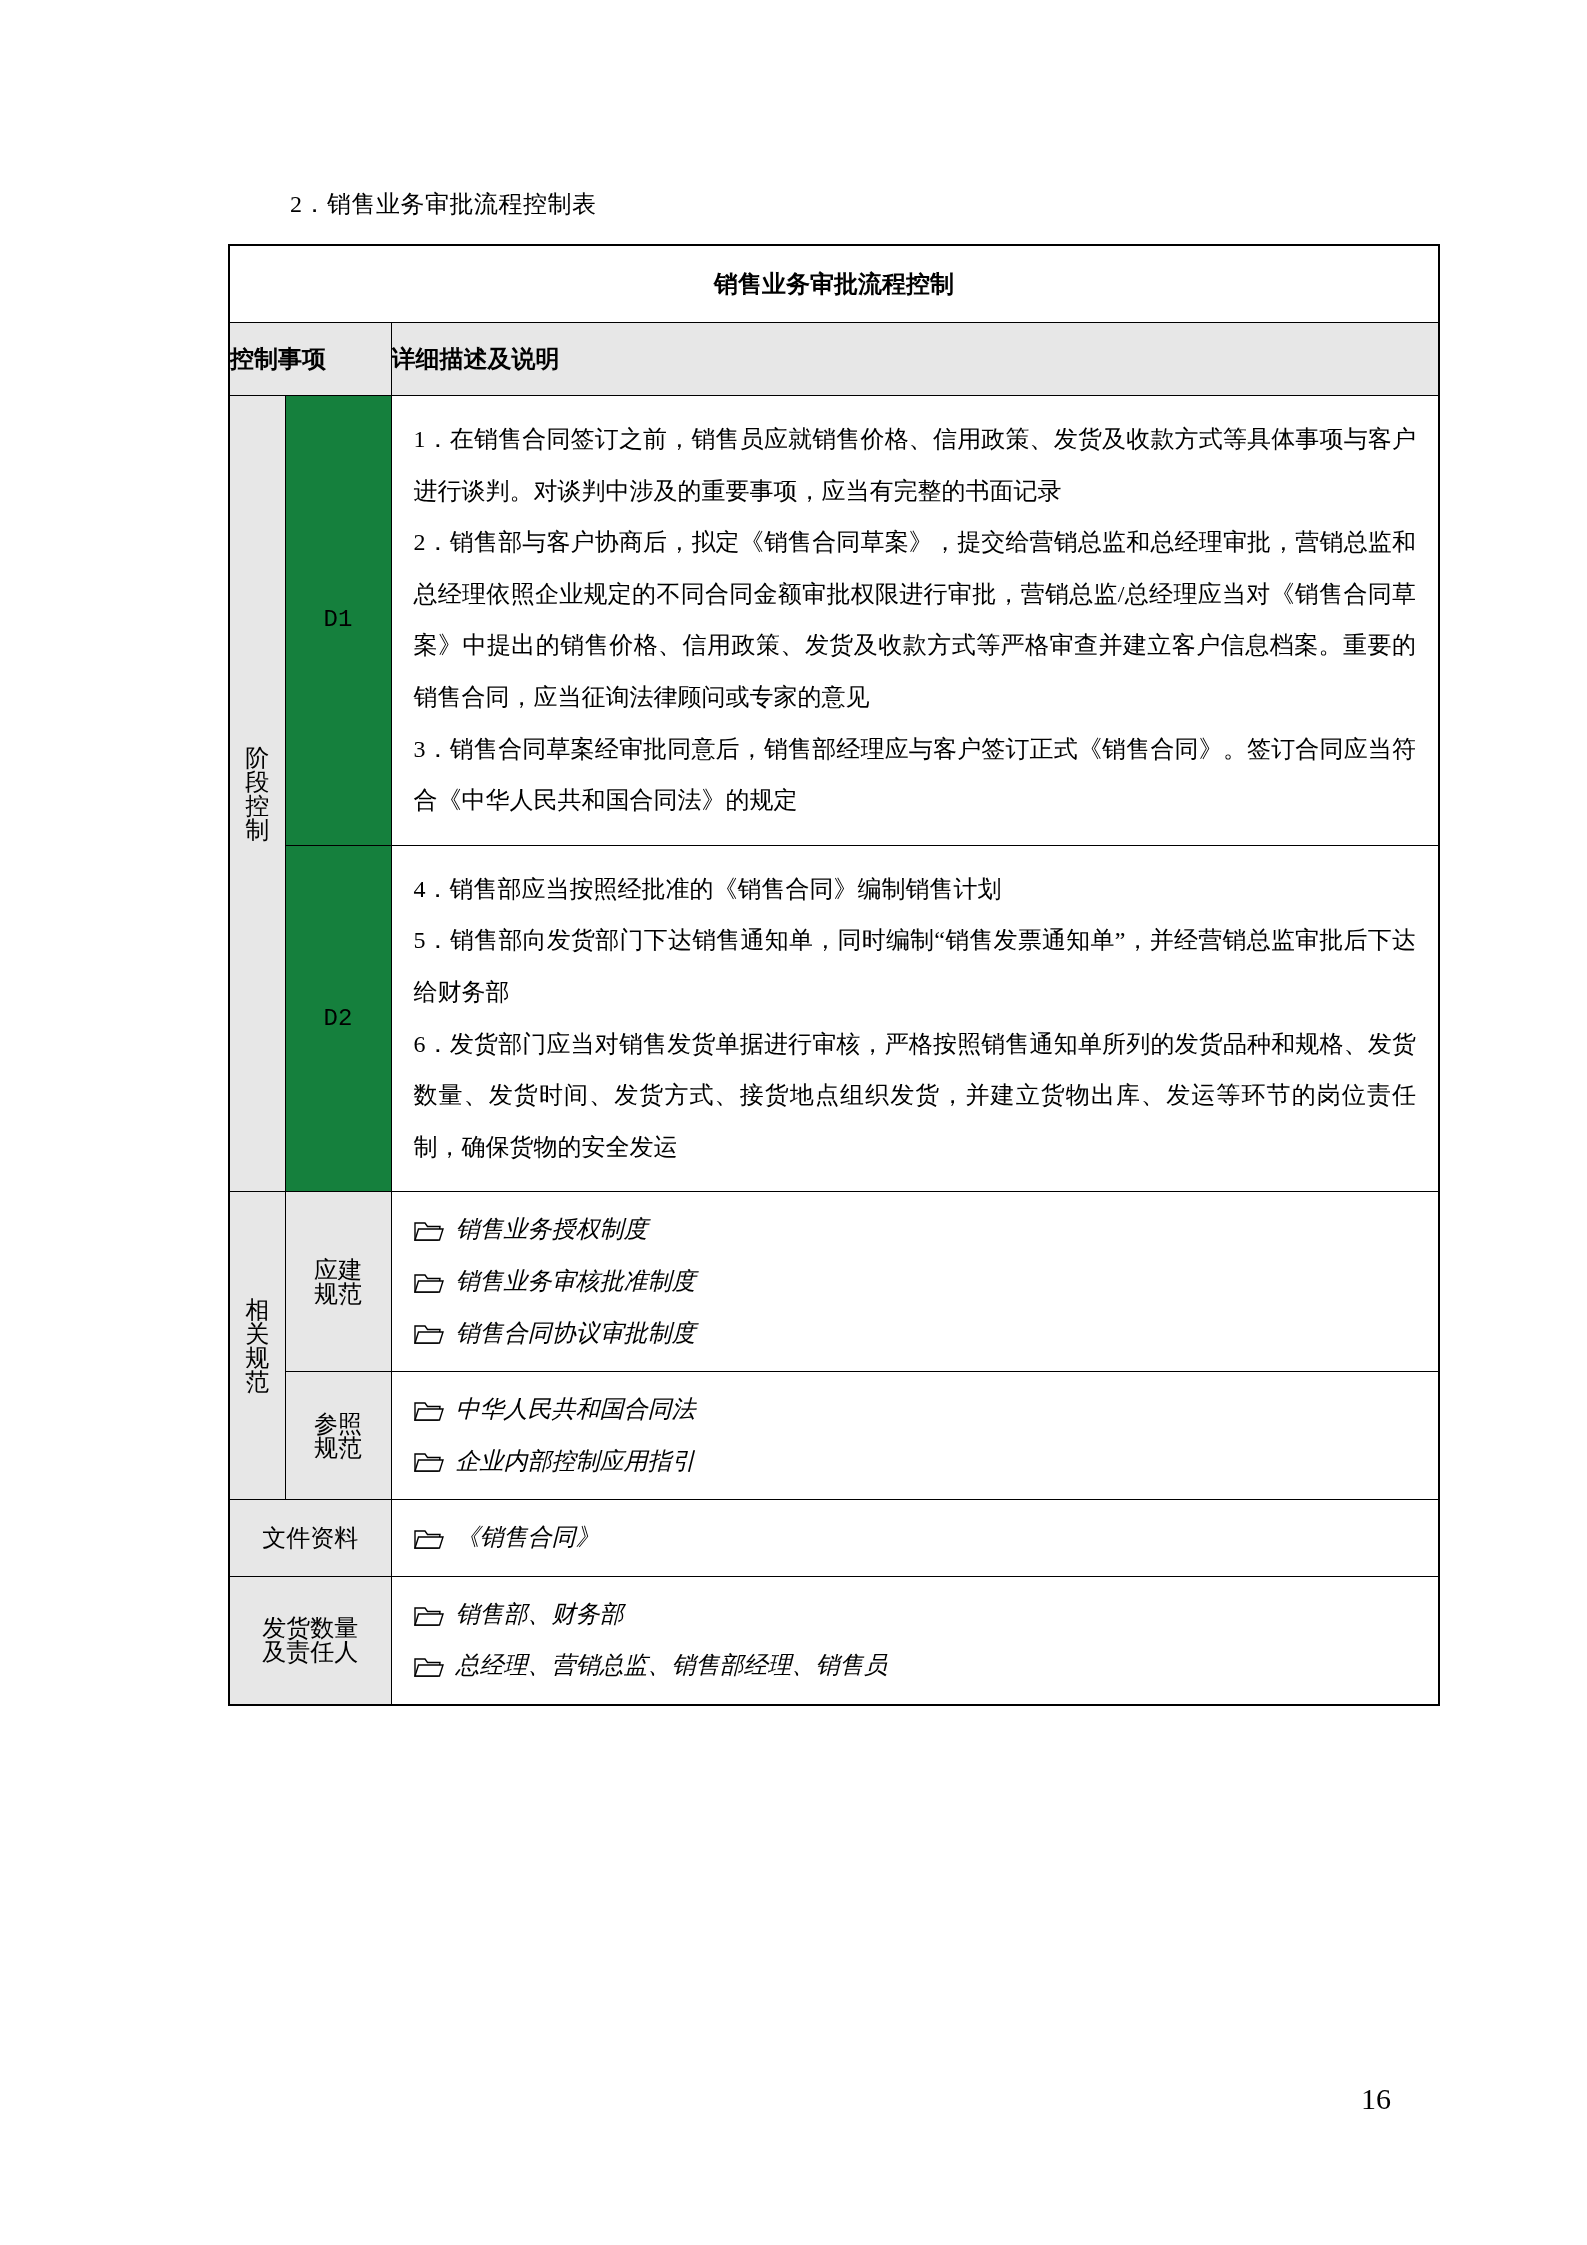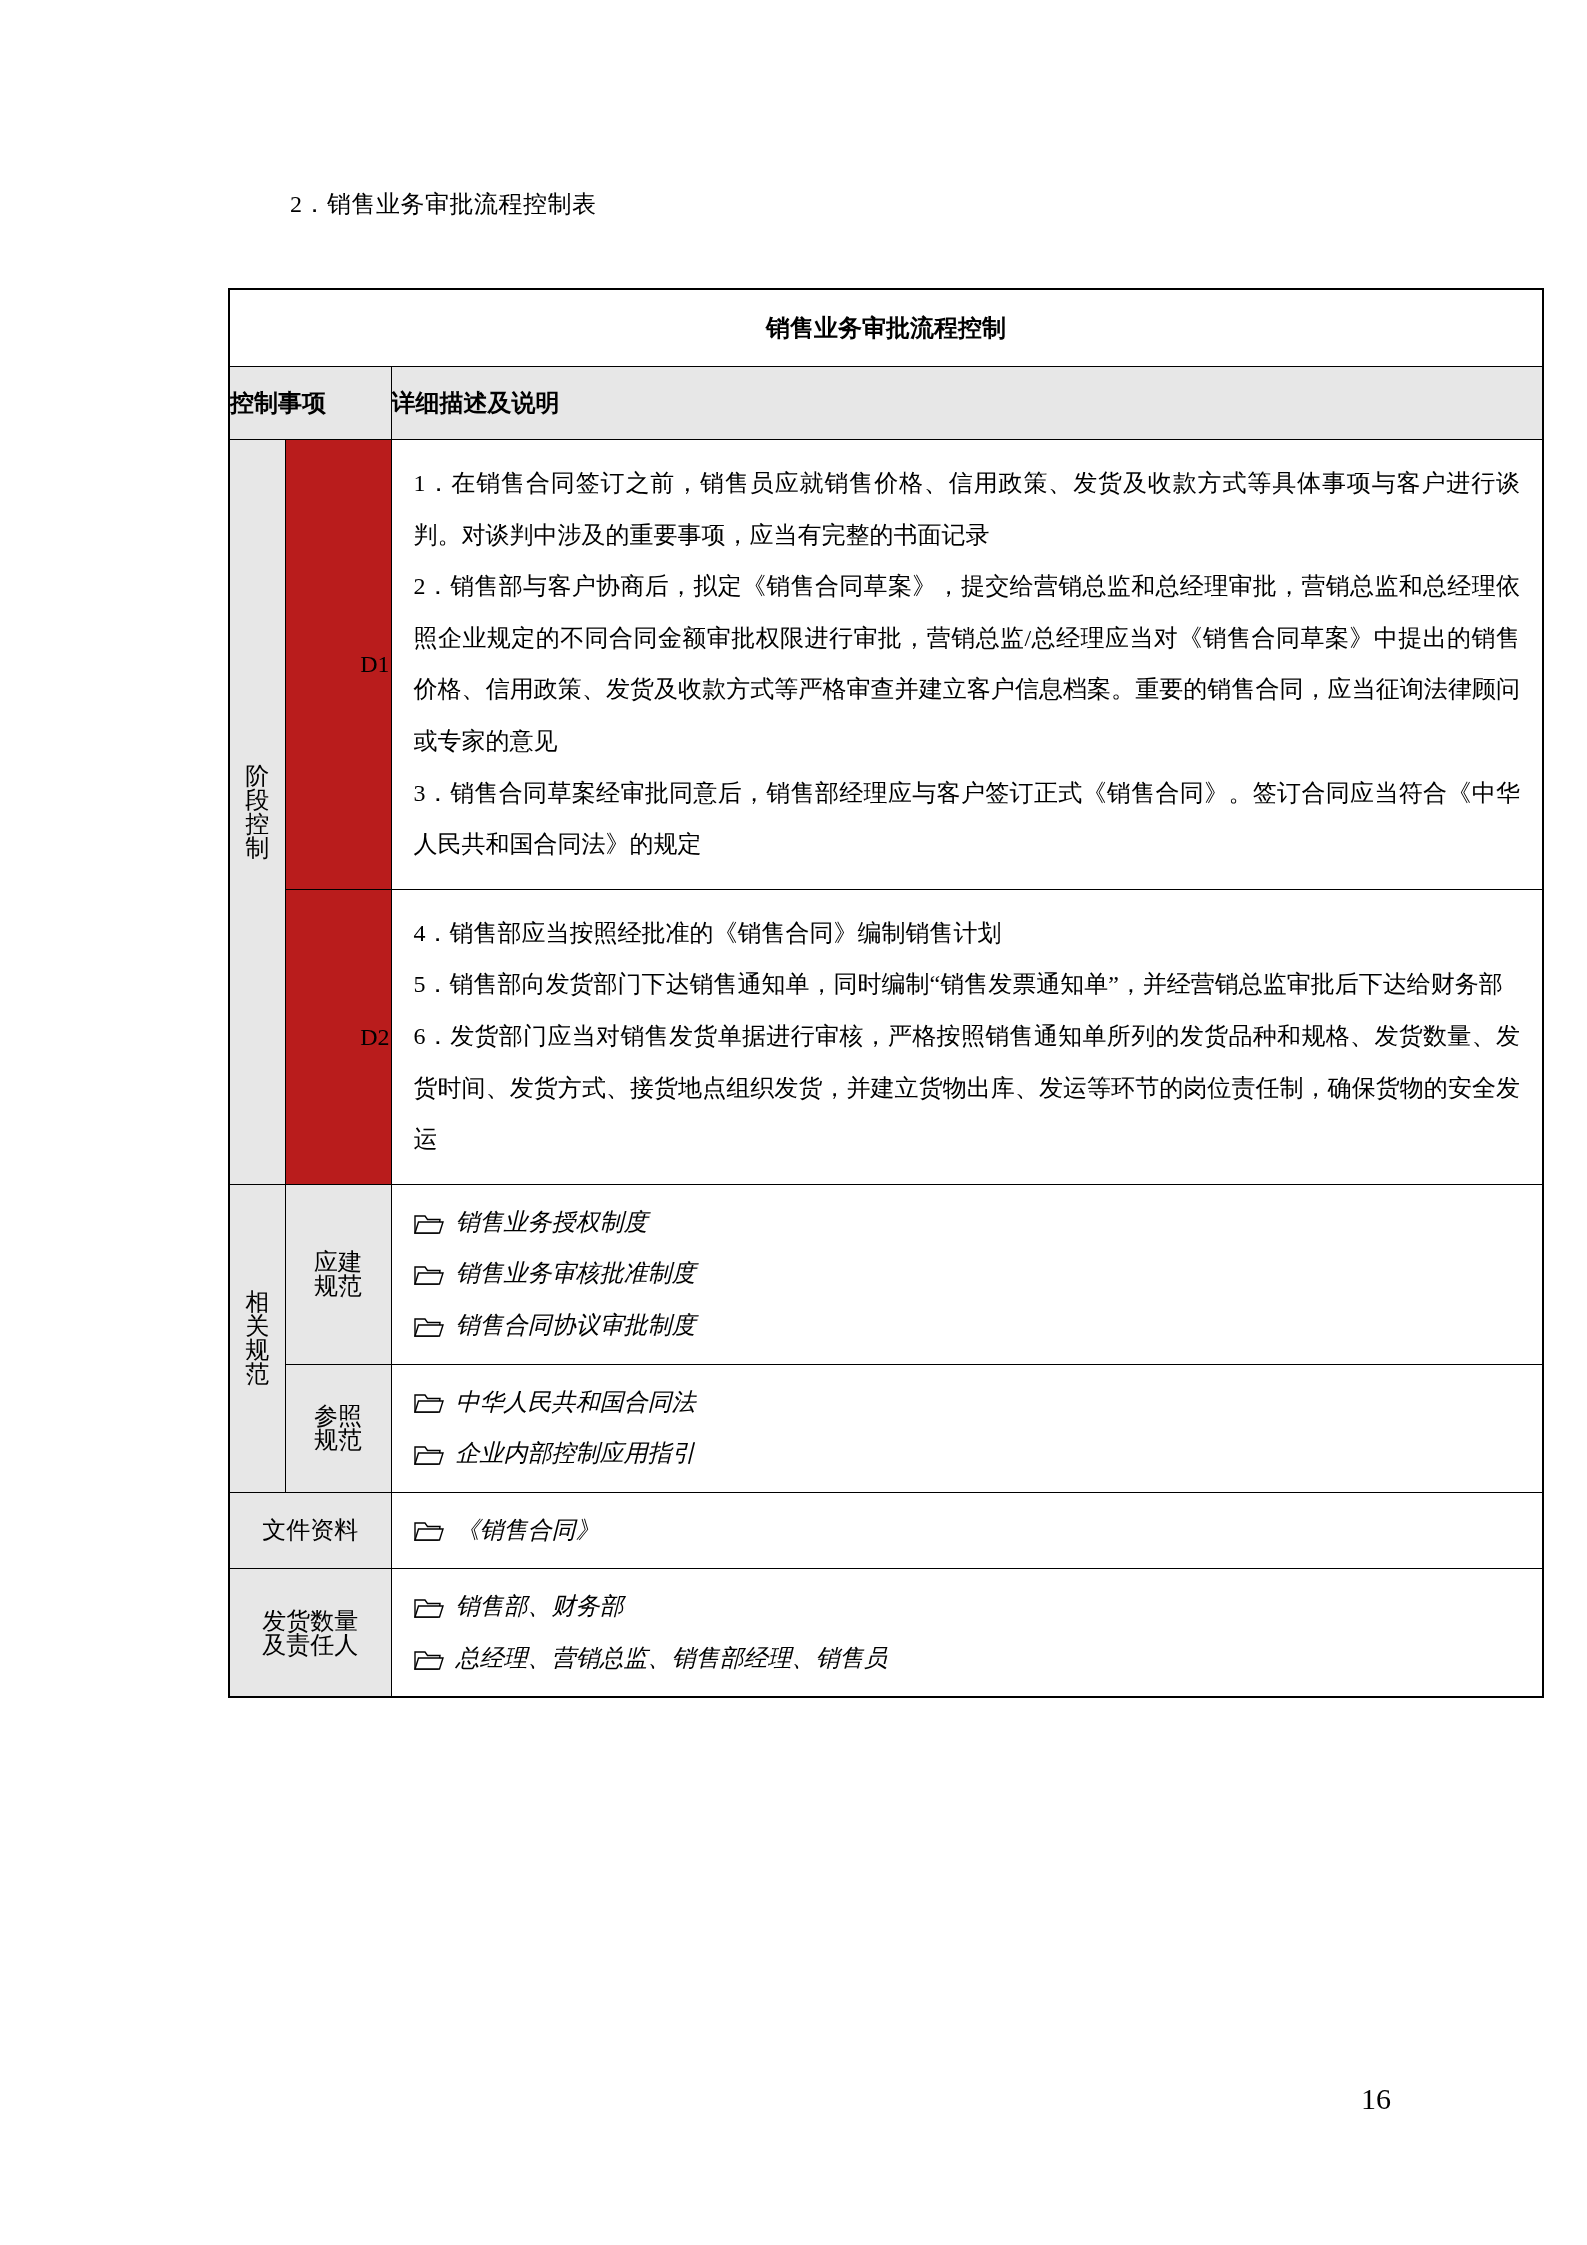--- a/index.html
+++ b/index.html
@@ -32,24 +32,23 @@
     font-family: "Liberation Serif", "DejaVu Serif", serif;
   }
   .table-wrap {
     position: absolute;
     left: 228px;
     top: 244px;
     width: 1128px;
   }
   table.ctrl {
     border-collapse: collapse;
-    width: 1316px;
+    width: 1212px;
     table-layout: fixed;
     border: 2px solid #000;
-    margin-top: 44px;
   }
   table.ctrl td {
     border: 1px solid #000;
     vertical-align: middle;
     font-size: 24px;
     line-height: 1.0;
   }
   
   .title-cell {
     text-align: center;
@@ -82,25 +81,25 @@
   .sublabel {
     background: #e7e7e7;
     text-align: center;
     font-size: 25px;
     width: 106px;
     padding: 0 13px;
     line-height: 2.1;
   }
   .sublabel span { display: block; }
   .dlabel {
-    background: #b91c1c;
-    text-align: right;
+    background: #15803d;
+    text-align: center;
     font-size: 26px;
     width: 106px;
-    font-family: Liberation Serif, serif;
+    font-family: Liberation Mono, monospace;
   }
   .content {
     padding: 18px 22px 18px 22px;
     text-align: justify;
     vertical-align: top;
   }
   .content p {
     margin: 0 0 0 0;
     font-size: 24px;
     line-height: 2.15;

